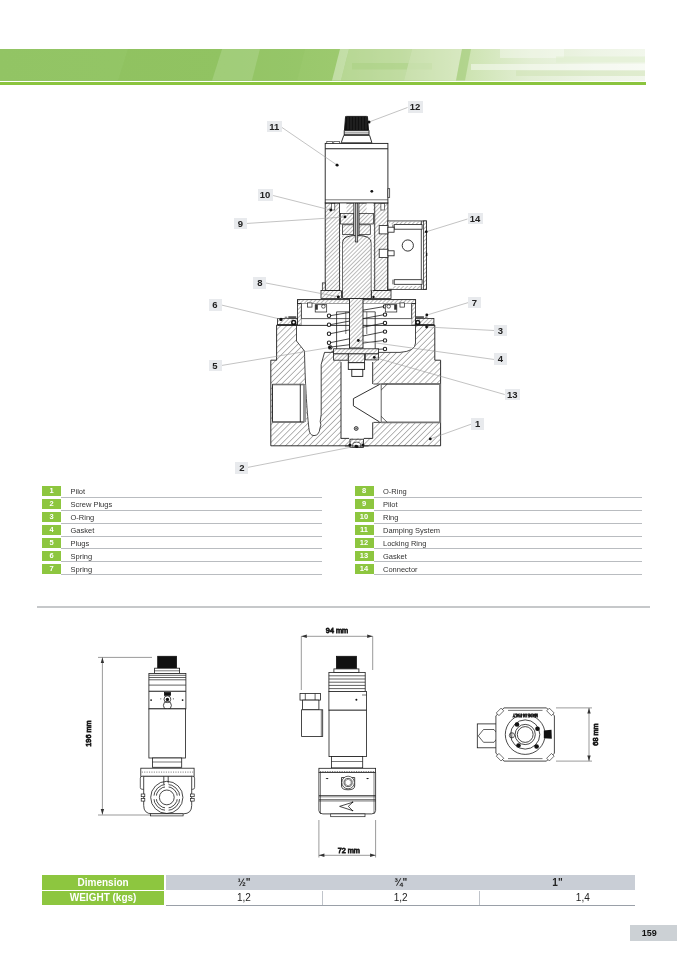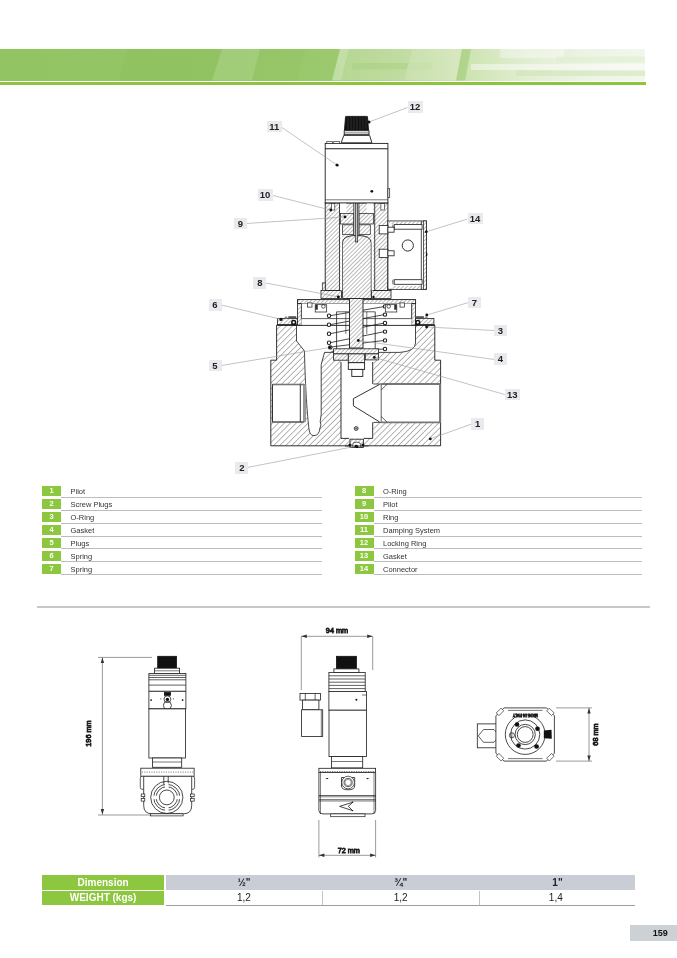--- a/index.html
+++ b/index.html
@@ -576,18 +576,18 @@
 
   <div class="abs" style="left:0;top:0;width:122.6px;height:15.5px;background:#8dc63f;color:#fff;font-weight:bold;text-align:center;line-height:15.5px;">Dimension</div>
   <div class="abs" style="left:124.2px;top:0;width:155.9px;height:15.5px;background:#c9ced6;color:#222;font-weight:bold;text-align:center;line-height:15.5px;">½"</div>
   <div class="abs" style="left:280.6px;top:0;width:156.6px;height:15.5px;background:#c9ced6;color:#222;font-weight:bold;text-align:center;line-height:15.5px;">¾"</div>
   <div class="abs" style="left:437.7px;top:0;width:156px;height:15.5px;background:#c9ced6;color:#222;font-weight:bold;text-align:center;line-height:15.5px;">1"</div>
 
   <div class="abs" style="left:0;top:16.2px;width:122.6px;height:14.6px;background:#8dc63f;color:#fff;font-weight:bold;text-align:center;line-height:14.6px;">WEIGHT (kgs)</div>
   <div class="abs" style="left:124.2px;top:15.8px;width:469.5px;height:14.8px;border-bottom:1px solid #9aa0a8;"></div>
   <div class="abs" style="left:124.2px;top:16.2px;width:155.9px;height:14px;color:#222;text-align:center;line-height:14px;border-right:0.8px solid #c0c4ca;">1,2</div>
   <div class="abs" style="left:280.6px;top:16.2px;width:156.6px;height:14px;color:#222;text-align:center;line-height:14px;border-right:0.8px solid #c0c4ca;">1,2</div>
-  <div class="abs" style="left:436px;top:16.2px;width:156px;height:14px;color:#222;text-align:center;line-height:14px;">1,4</div>
+  <div class="abs" style="left:463px;top:16.2px;width:156px;height:14px;color:#222;text-align:center;line-height:14px;">1,4</div>
 </div>
 
-<div class="abs" style="left:629.8px;top:924.8px;width:47.2px;height:16px;background:#ccd1d5;color:#111;font-size:9px;font-weight:bold;line-height:16px;text-align:left;padding-left:0;box-sizing:border-box;"><span style="margin-left:23px;">159</span></div>
+<div class="abs" style="left:629.8px;top:924.8px;width:47.2px;height:16px;background:#ccd1d5;color:#111;font-size:9px;font-weight:bold;line-height:16px;text-align:left;padding-left:0;box-sizing:border-box;"><span style="margin-left:12px;">159</span></div>
 
 </div>
 
 </body></html>

